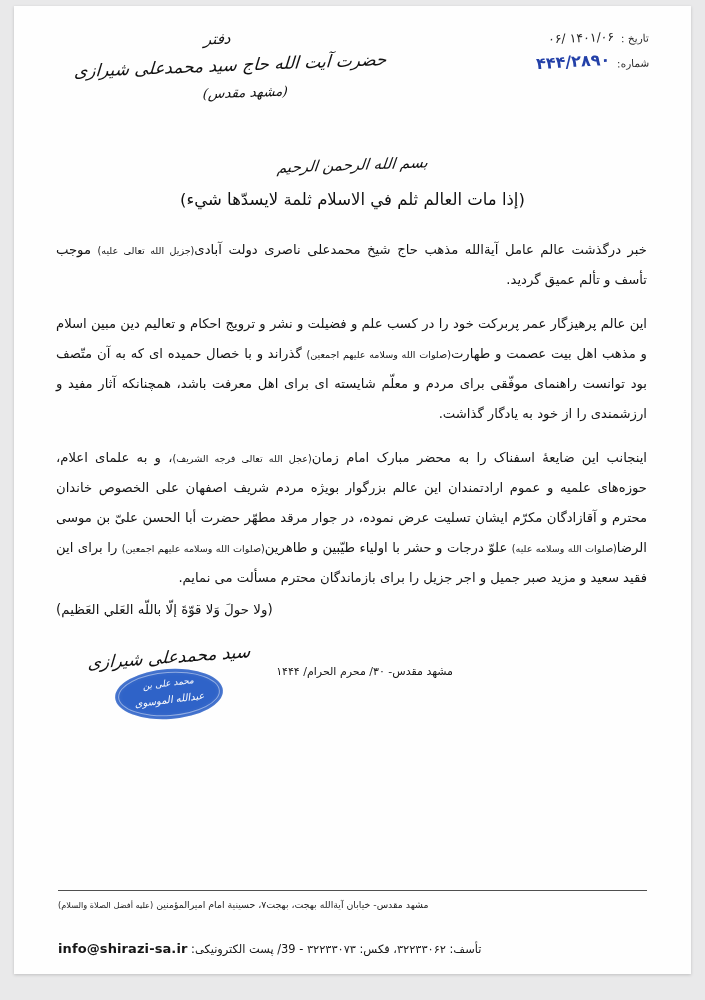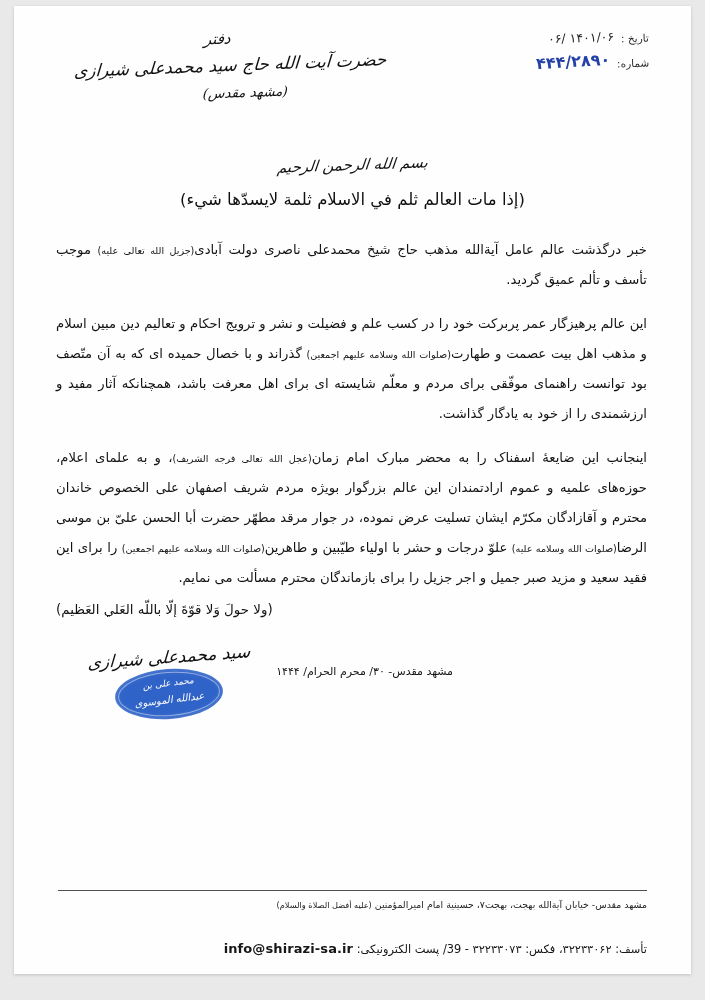--- a/index.html
+++ b/index.html
@@ -217,21 +217,21 @@
   .seal-line.l1 { top: 9px; transform: rotate(-3deg); }
   .seal-line.l2 { top: 25px; transform: rotate(-3deg); font-size: 10px; }
 
   
   .footer {
     position: absolute;
     left: 0;
     right: 0;
     bottom: 14px;
     direction: rtl;
-    text-align: right;
+    text-align: left;
     padding: 4px 44px;
     box-sizing: border-box;
   }
   .footer-rule {
     height: 1px;
     background: #4f4f4f;
     margin-bottom: 8px;
   }
   .footer-line1 {
     font-size: 9.4px;

